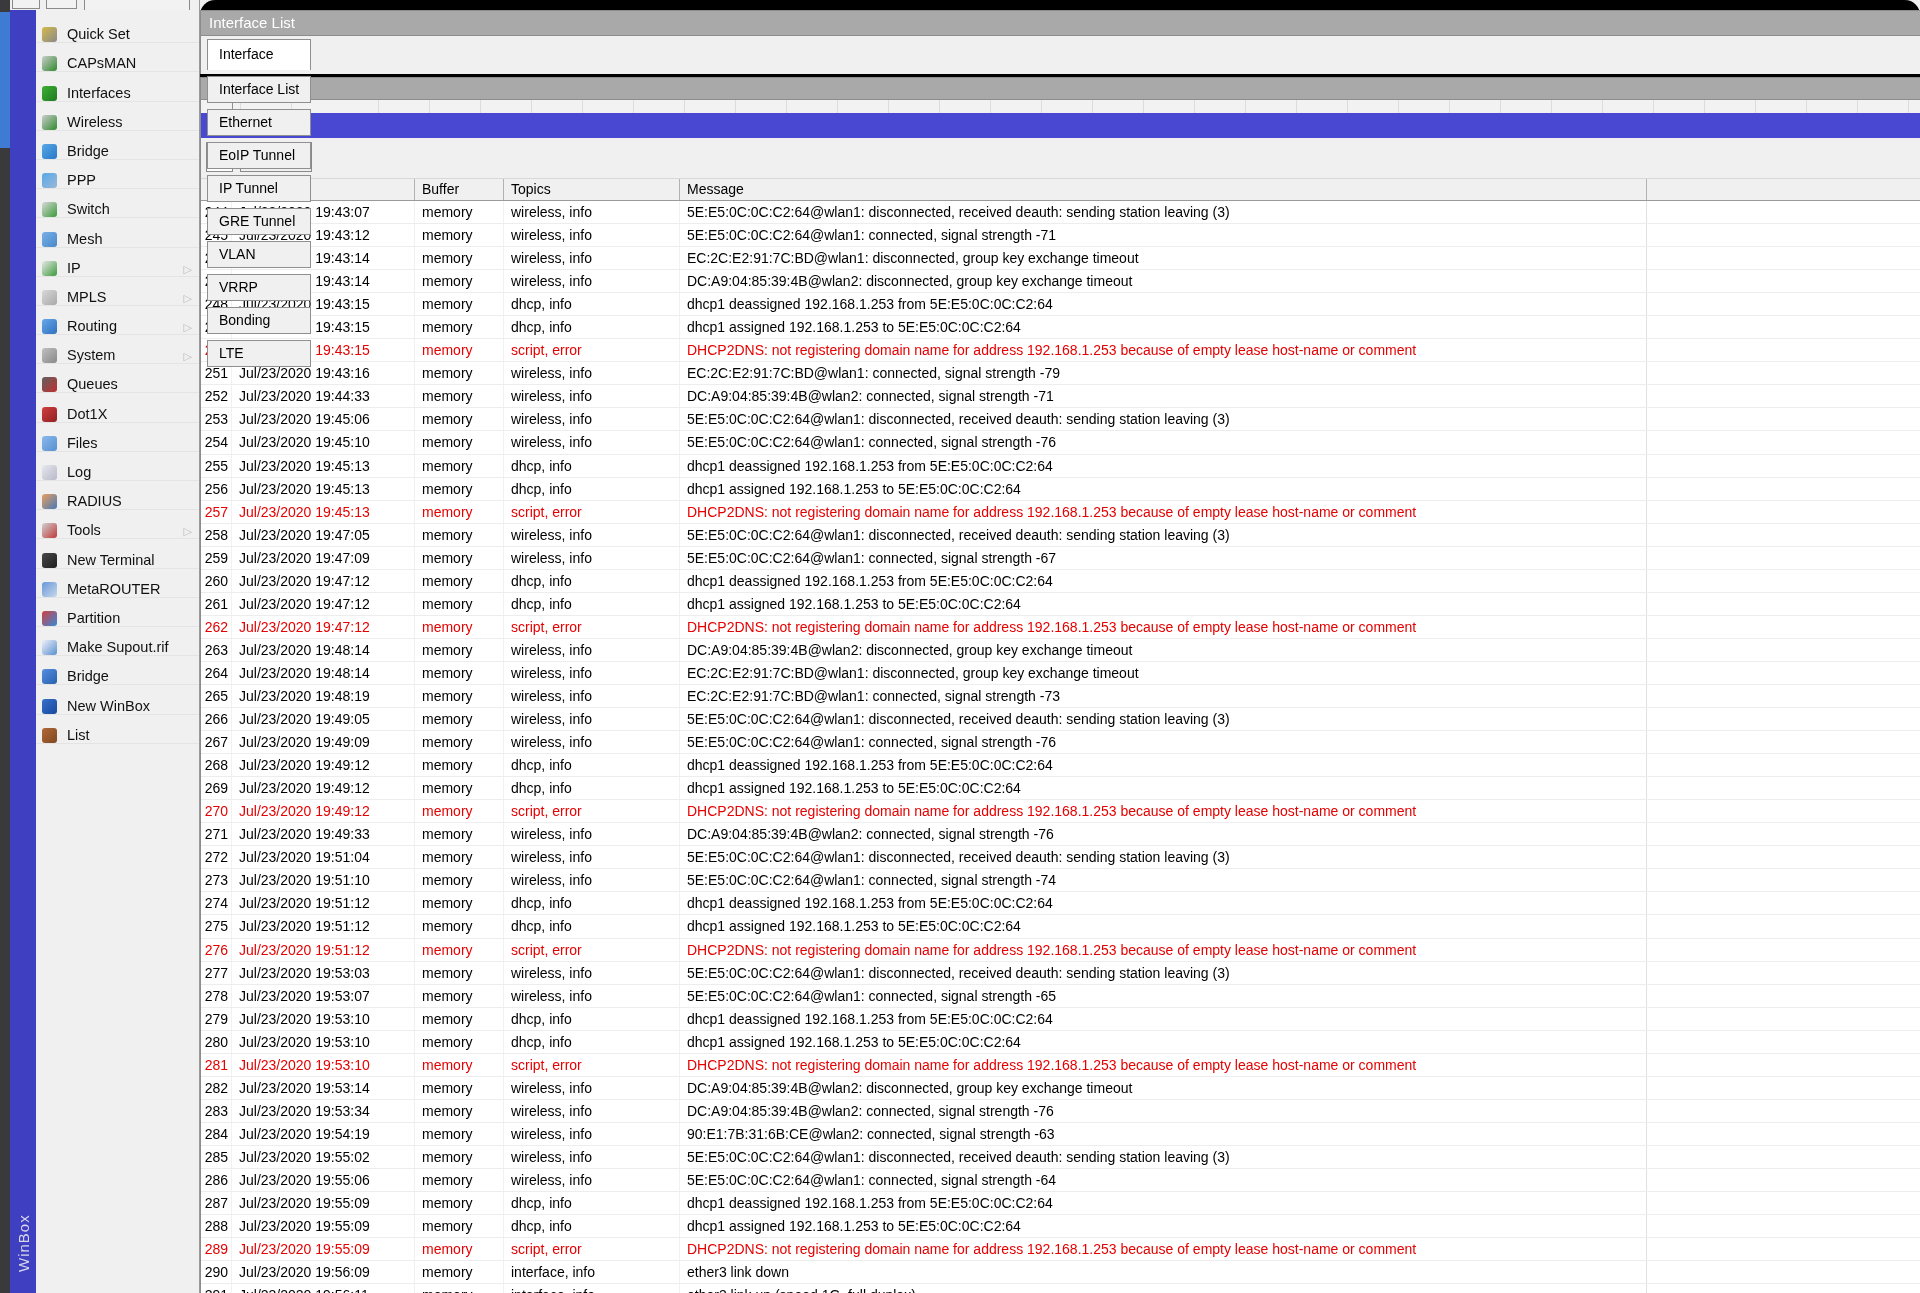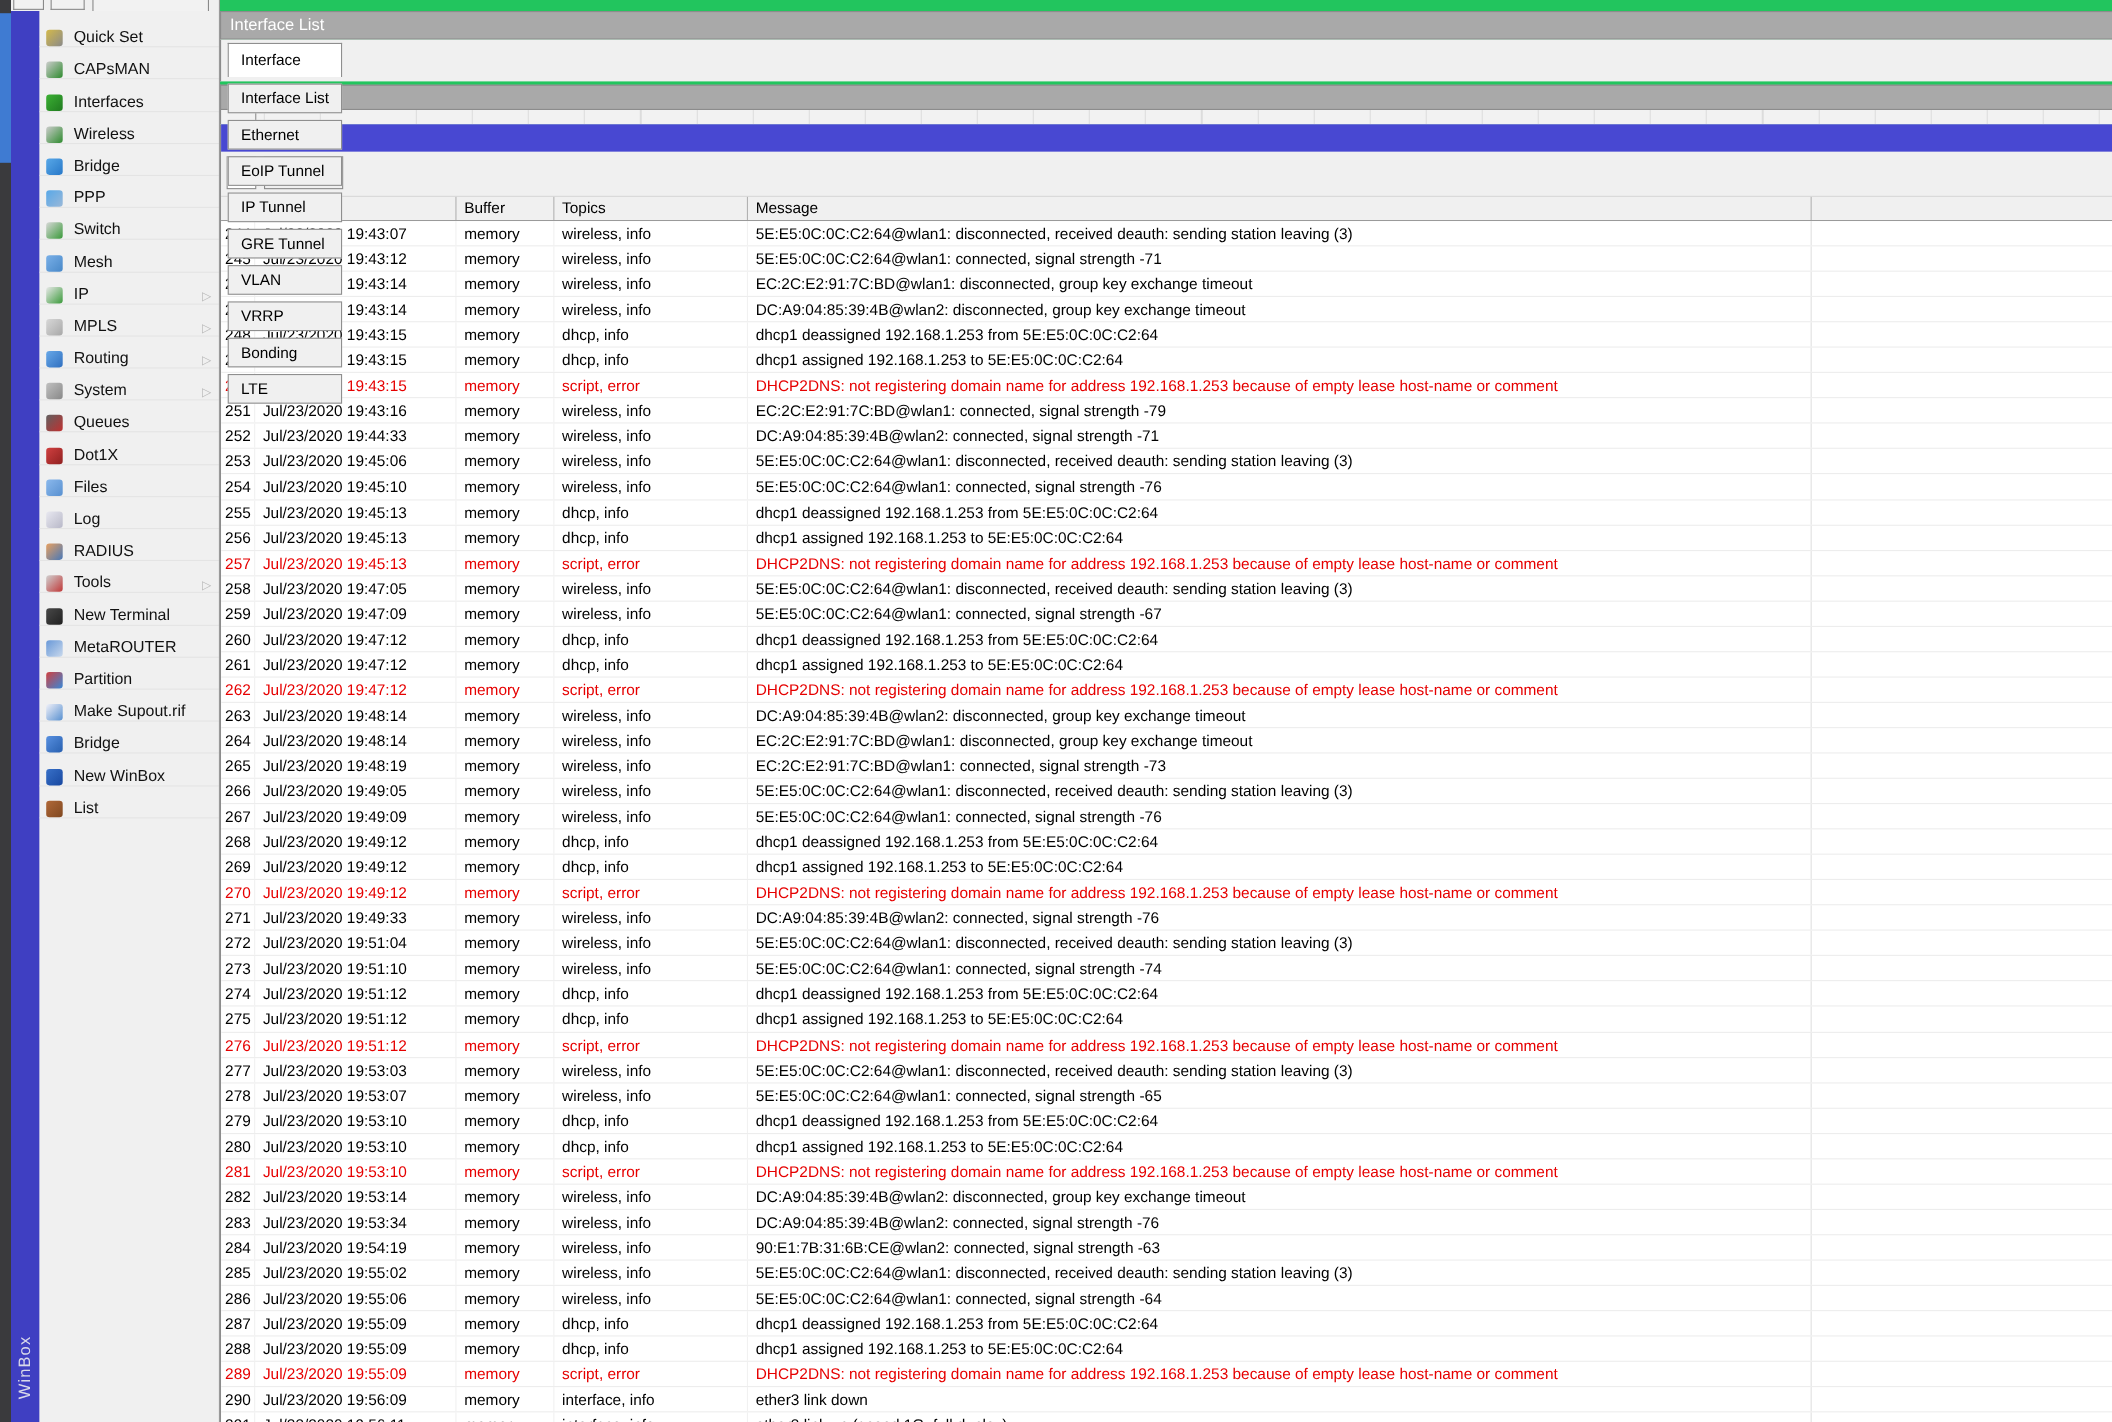--- a/index.html
+++ b/index.html
@@ -23,21 +23,21 @@
   
   #sidebar { position:absolute; left:36px; top:10px; width:163px; height:1283px; background:#f0f0f0; padding-top:4px; }
   .side-item { height:29.2px; display:flex; align-items:flex-end; padding-left:6px;
     border-bottom:1px solid #e4e4e4; cursor:default; }
   .side-icon { width:15px; height:15px; border-radius:3px; margin-right:10px; flex:none; }
   .side-label { font-size:14.5px; color:#111; white-space:nowrap; }
   .side-arrow { margin-left:auto; margin-right:7px; color:#b9b9b9; font-size:11px; }
   #sidebar-border { position:absolute; left:199px; top:0; width:1px; height:1293px; background:#9a9a9a; }
 
   
-  #main { position:absolute; left:200px; top:0; width:1720px; height:1293px; background:#22c55e; }
+  #main { position:absolute; left:200px; top:0; width:1720px; height:1293px; background:#000000;border-radius:15px; }
 
   
   #ifl-titlebar { position:absolute; left:0; top:10px; width:1720px; height:26px;
     background:#a9a9a9; border:1px solid #8c8c8c; border-right:none;
     color:#fff; font-size:15px; line-height:24px; padding-left:8px; }
   #ifl-tabstrip { position:absolute; left:0; top:36px; width:1720px; height:38px;
     background:#f0f0f0; border-left:1px solid #8c8c8c; }
   #tab-underline { position:absolute; left:0; right:0; top:69px; border-top:1px solid #8f8f8f; }
   #tabs { position:absolute; left:6px; top:0; display:flex;flex-direction:column; }
   .tab { margin-top:6px; height:27px; line-height:25px; padding:0 11px; font-size:14px;

